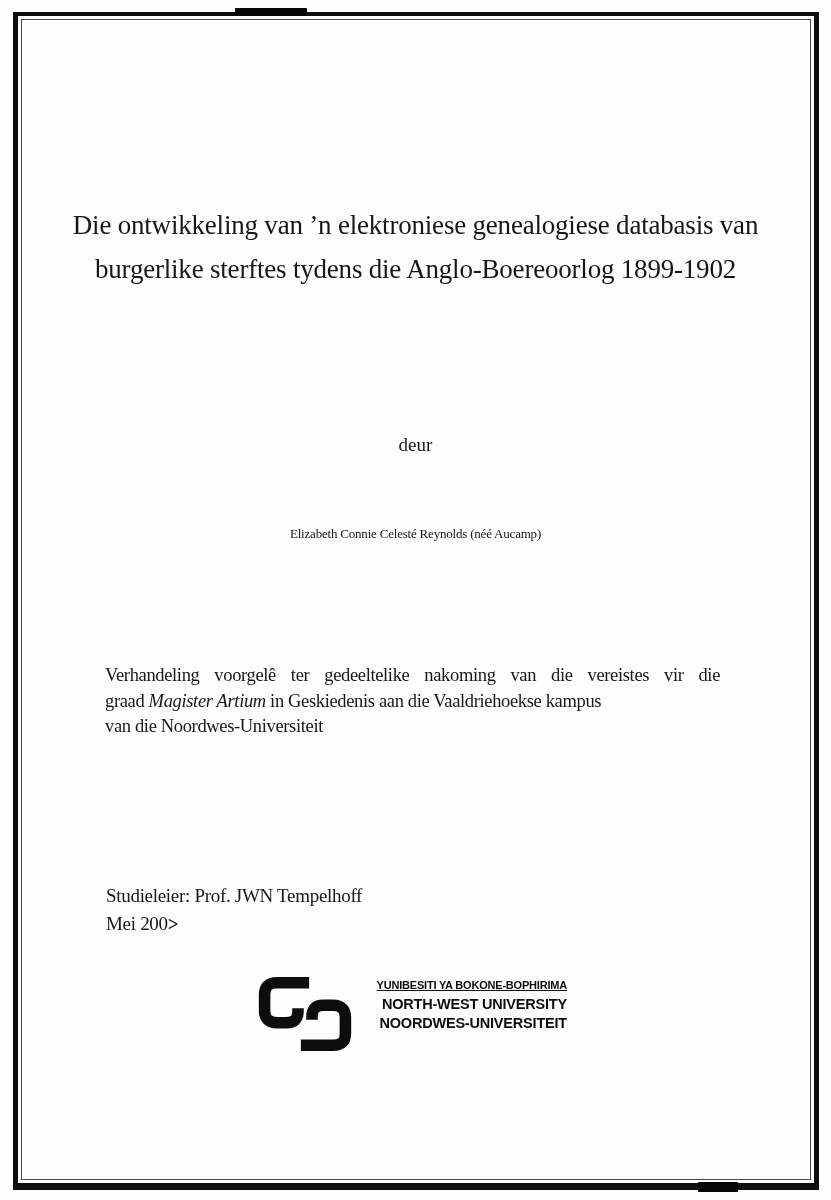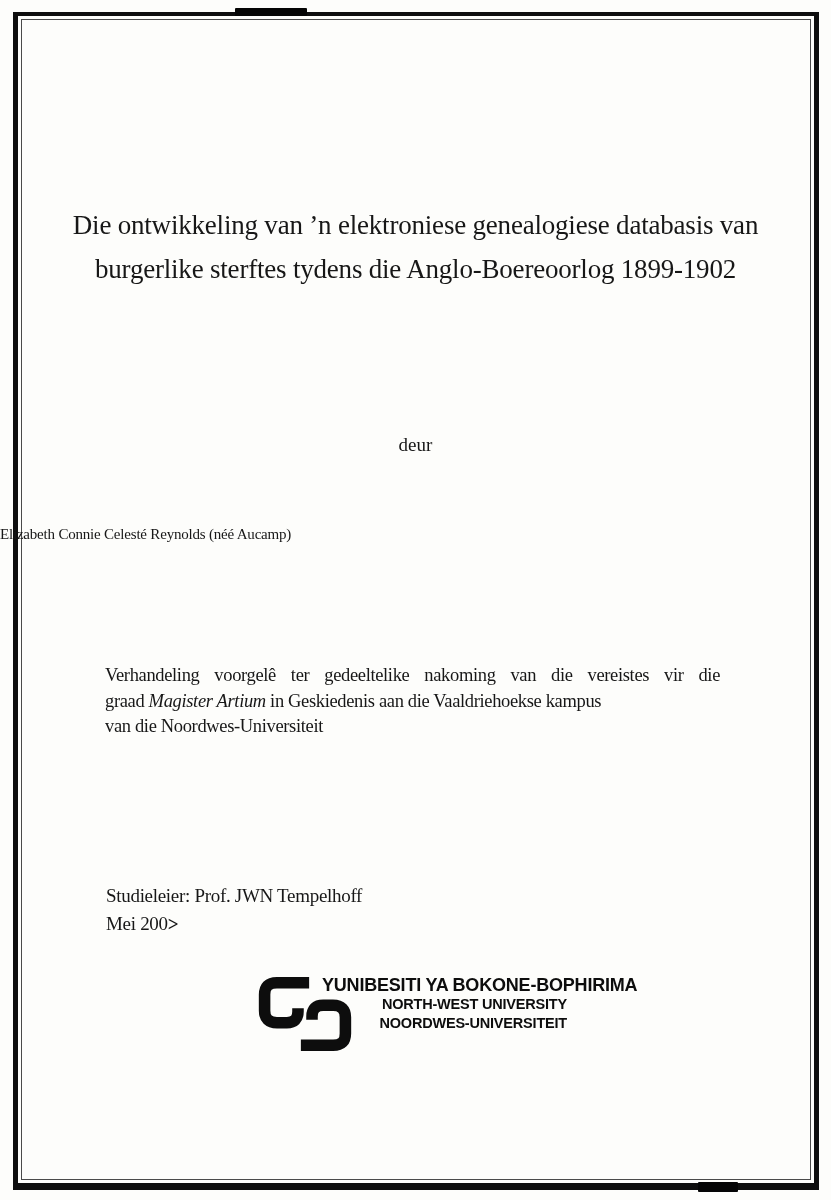--- a/index.html
+++ b/index.html
@@ -35,21 +35,22 @@
     text-align: center;
   }
   .thesis-title span { display: block; }
 
   .byline-word {
     position: absolute; left: 0; right: 0; top: 434px; margin: 0;
     font-size: 19px; line-height: 22px; text-align: center;
   }
   .author-name {
     position: absolute; left: 0; right: 0; top: 521px; margin: 0;
-    font-size: 15px; line-height: 26px; letter-spacing: -0.2px;
+    font-size: 13px; line-height: 26px; letter-spacing: -0.2px;
+    text-align: center;
   }
 
   .degree-statement {
     position: absolute; left: 105px; width: 615px; top: 663px;
     font-size: 18.5px; line-height: 25.5px; letter-spacing: -0.35px;
   }
   .line-just { text-align: justify; text-align-last: justify; }
   .degree-statement em { font-style: italic; margin-top: 15px; }
 
   .supervisor-block {
@@ -59,21 +60,21 @@
   .date-suffix { display: inline-block; transform: scaleY(1.1); font-weight: 600; }
 
   
   .logo-mark { position: absolute; left: 258px; top: 976px; }
   .logo-text {
     position: absolute; left: 322px; top: 976px; width: 245px;
     text-align: right;
     font-family: "Liberation Sans", "DejaVu Sans", sans-serif;
     font-weight: 700; color: #0d0d0d; white-space: nowrap;
   }
-  .logo-text .lt1 { font-size: 18px;   line-height: 19px; letter-spacing: -0.2px; }
+  .logo-text .lt1 { font-size: 11px;   line-height: 19px; letter-spacing: -0.2px; text-decoration: underline; }
   .logo-text .lt2 { font-size: 14.5px; line-height: 19px; letter-spacing: -0.2px; }
   .logo-text .lt3 { font-size: 14.5px; line-height: 19px; letter-spacing: -0.2px; }
 </style>
 </head>
 <body>
 
 <div class="frame-outer">
   <div class="frame-inner"></div>
 </div>
 <div class="artifact top"></div>

